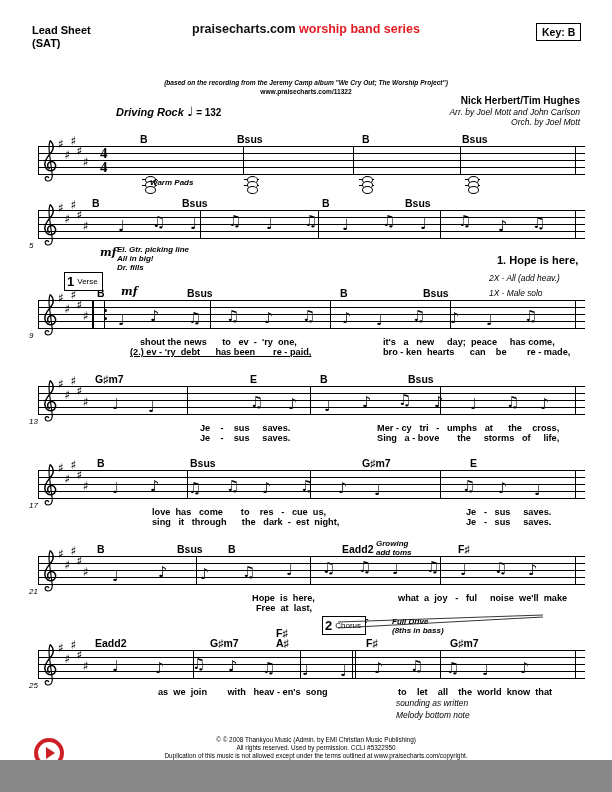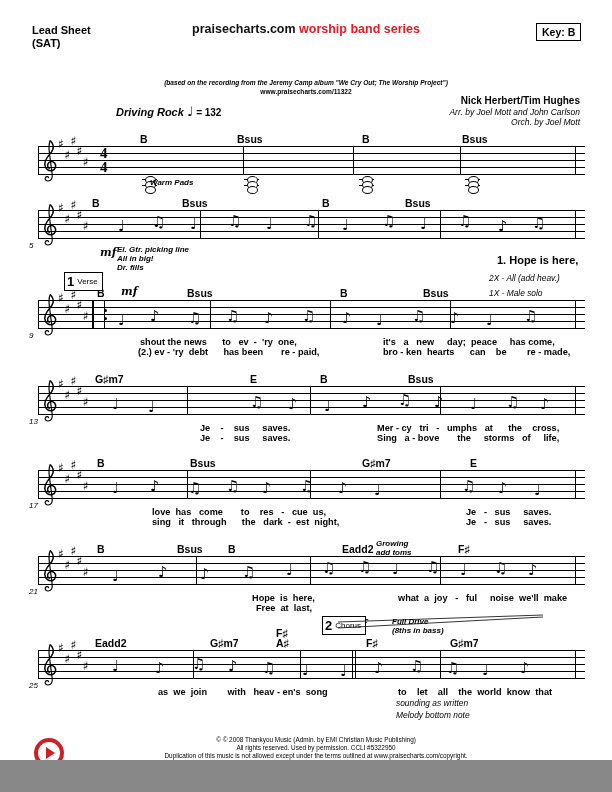--- a/index.html
+++ b/index.html
@@ -195,21 +195,21 @@
       <div class="note" style="left: 302px; top: 309px;">♫</div>
       <div class="note" style="left: 342px; top: 311px;">♪</div>
       <div class="note" style="left: 376px; top: 313px;">♩</div>
       <div class="note" style="left: 412px; top: 309px;">♫</div>
       <div class="note" style="left: 450px; top: 311px;">♪</div>
       <div class="note" style="left: 486px; top: 313px;">♩</div>
       <div class="note" style="left: 524px; top: 309px;">♫</div>
       <div class="dyn" style="left: 121px; top: 285px;">mf</div>
       <div class="lyric" style="left: 140px; top: 337px;">shout the news      to   ev  -  'ry  one,</div>
       <div class="lyric" style="left: 383px; top: 337px;">it's   a   new     day;  peace     has come,</div>
-      <div class="lyric" style="left: 138px; top: 347px;">(2.) ev - 'ry  debt      has been       re - paid,</div>
+      <div class="lyric" style="left: 130px; top: 347px; text-decoration: underline;">(2.) ev - 'ry  debt      has been       re - paid,</div>
       <div class="lyric" style="left: 383px; top: 347px;">bro - ken  hearts      can    be        re - made,</div>
       <div class="rehearsal" style="left: 64px; top: 272px;">
         <span class="rn">1</span>
         <span class="rl">Verse</span>
       </div>
       <div class="staff" style="left: 38px; top: 386px;"></div>
       <div class="clef" style="left: 40px; top: 379px;"><svg width="19" height="44" viewBox="0 0 19 44">
           <path d="M10.2 1.5 C13.5 5 14.5 9 11.5 13 C8 17.5 4.5 20.5 4.8 25.5 C5.1 30 9 32.5 12.3 31.5 C15.6 30.5 16.6 26.5 14.6 24 C12.8 21.8 9.6 22 8.2 24.4 C7 26.4 7.8 28.8 9.8 29.6" fill="none" stroke="#000" stroke-width="1.5"></path>
           <path d="M10.2 1.5 C8.6 5.5 8.8 9.5 9.4 14 L12.2 35.5 C12.7 39.5 11 42 8.2 42 C5.8 42 4.6 40 5.4 38.6 C6.2 37.2 8.4 37.4 8.8 39.2" fill="none" stroke="#000" stroke-width="1.2"></path>
         </svg></div>

